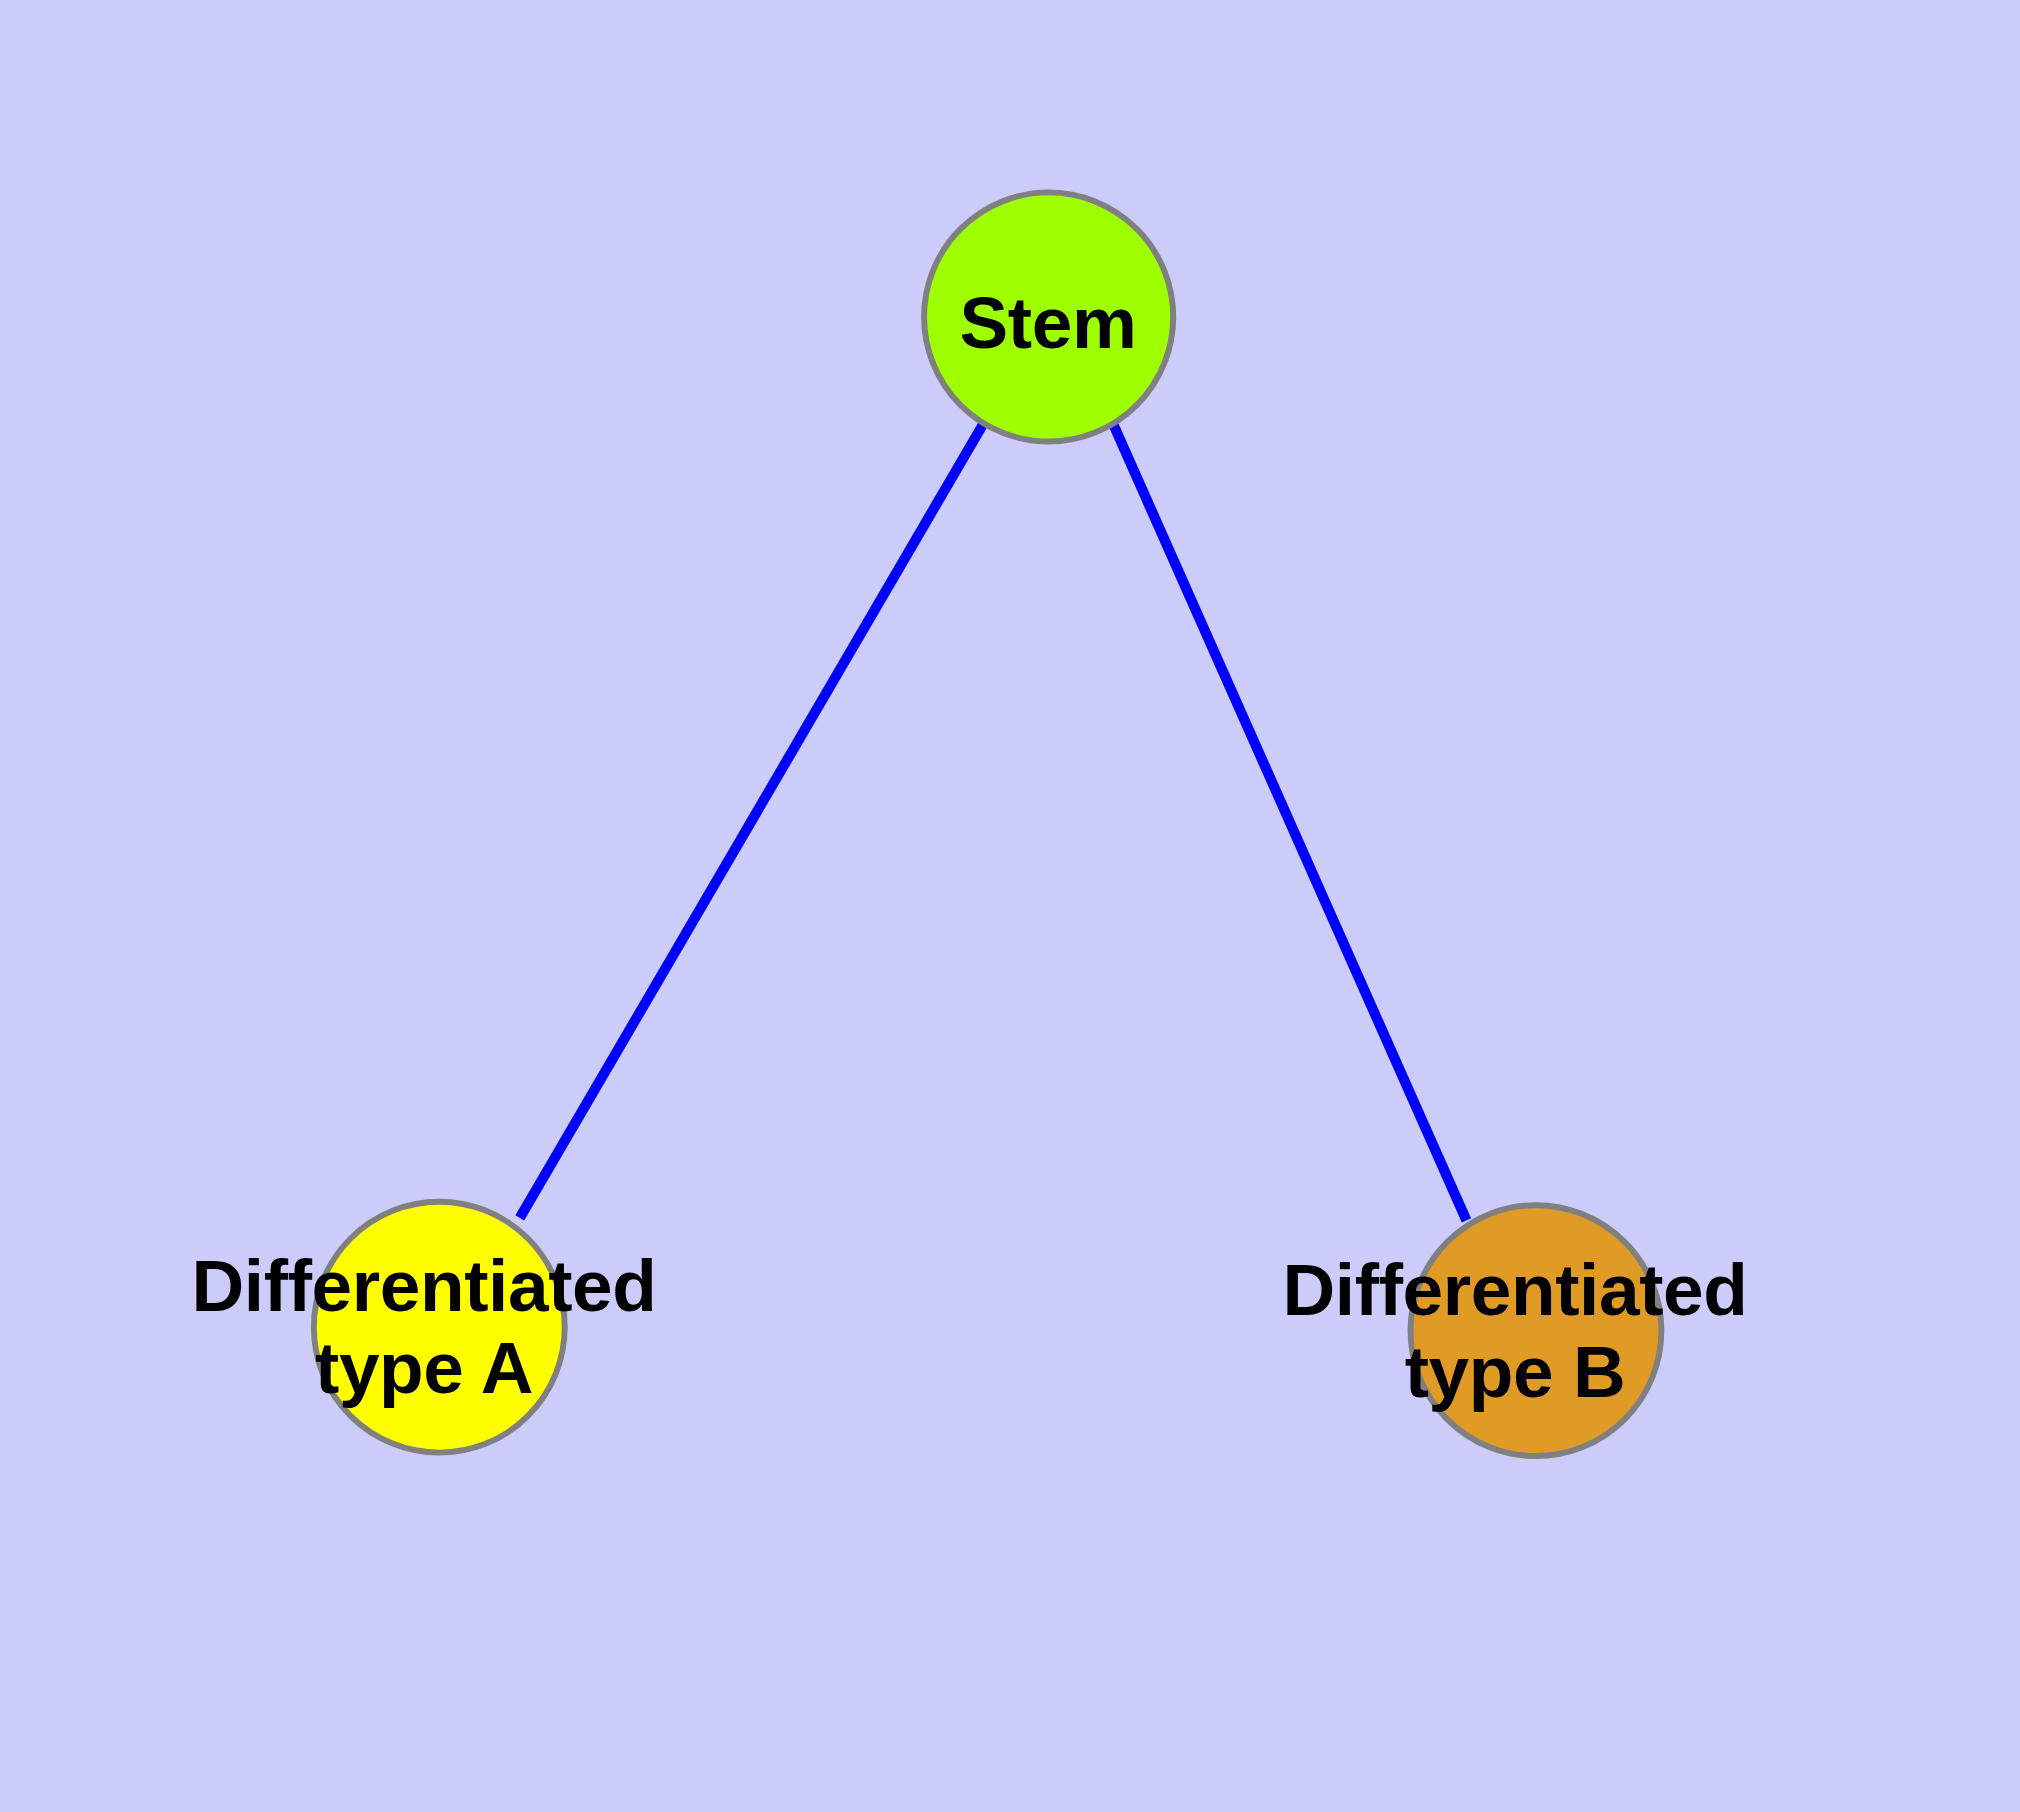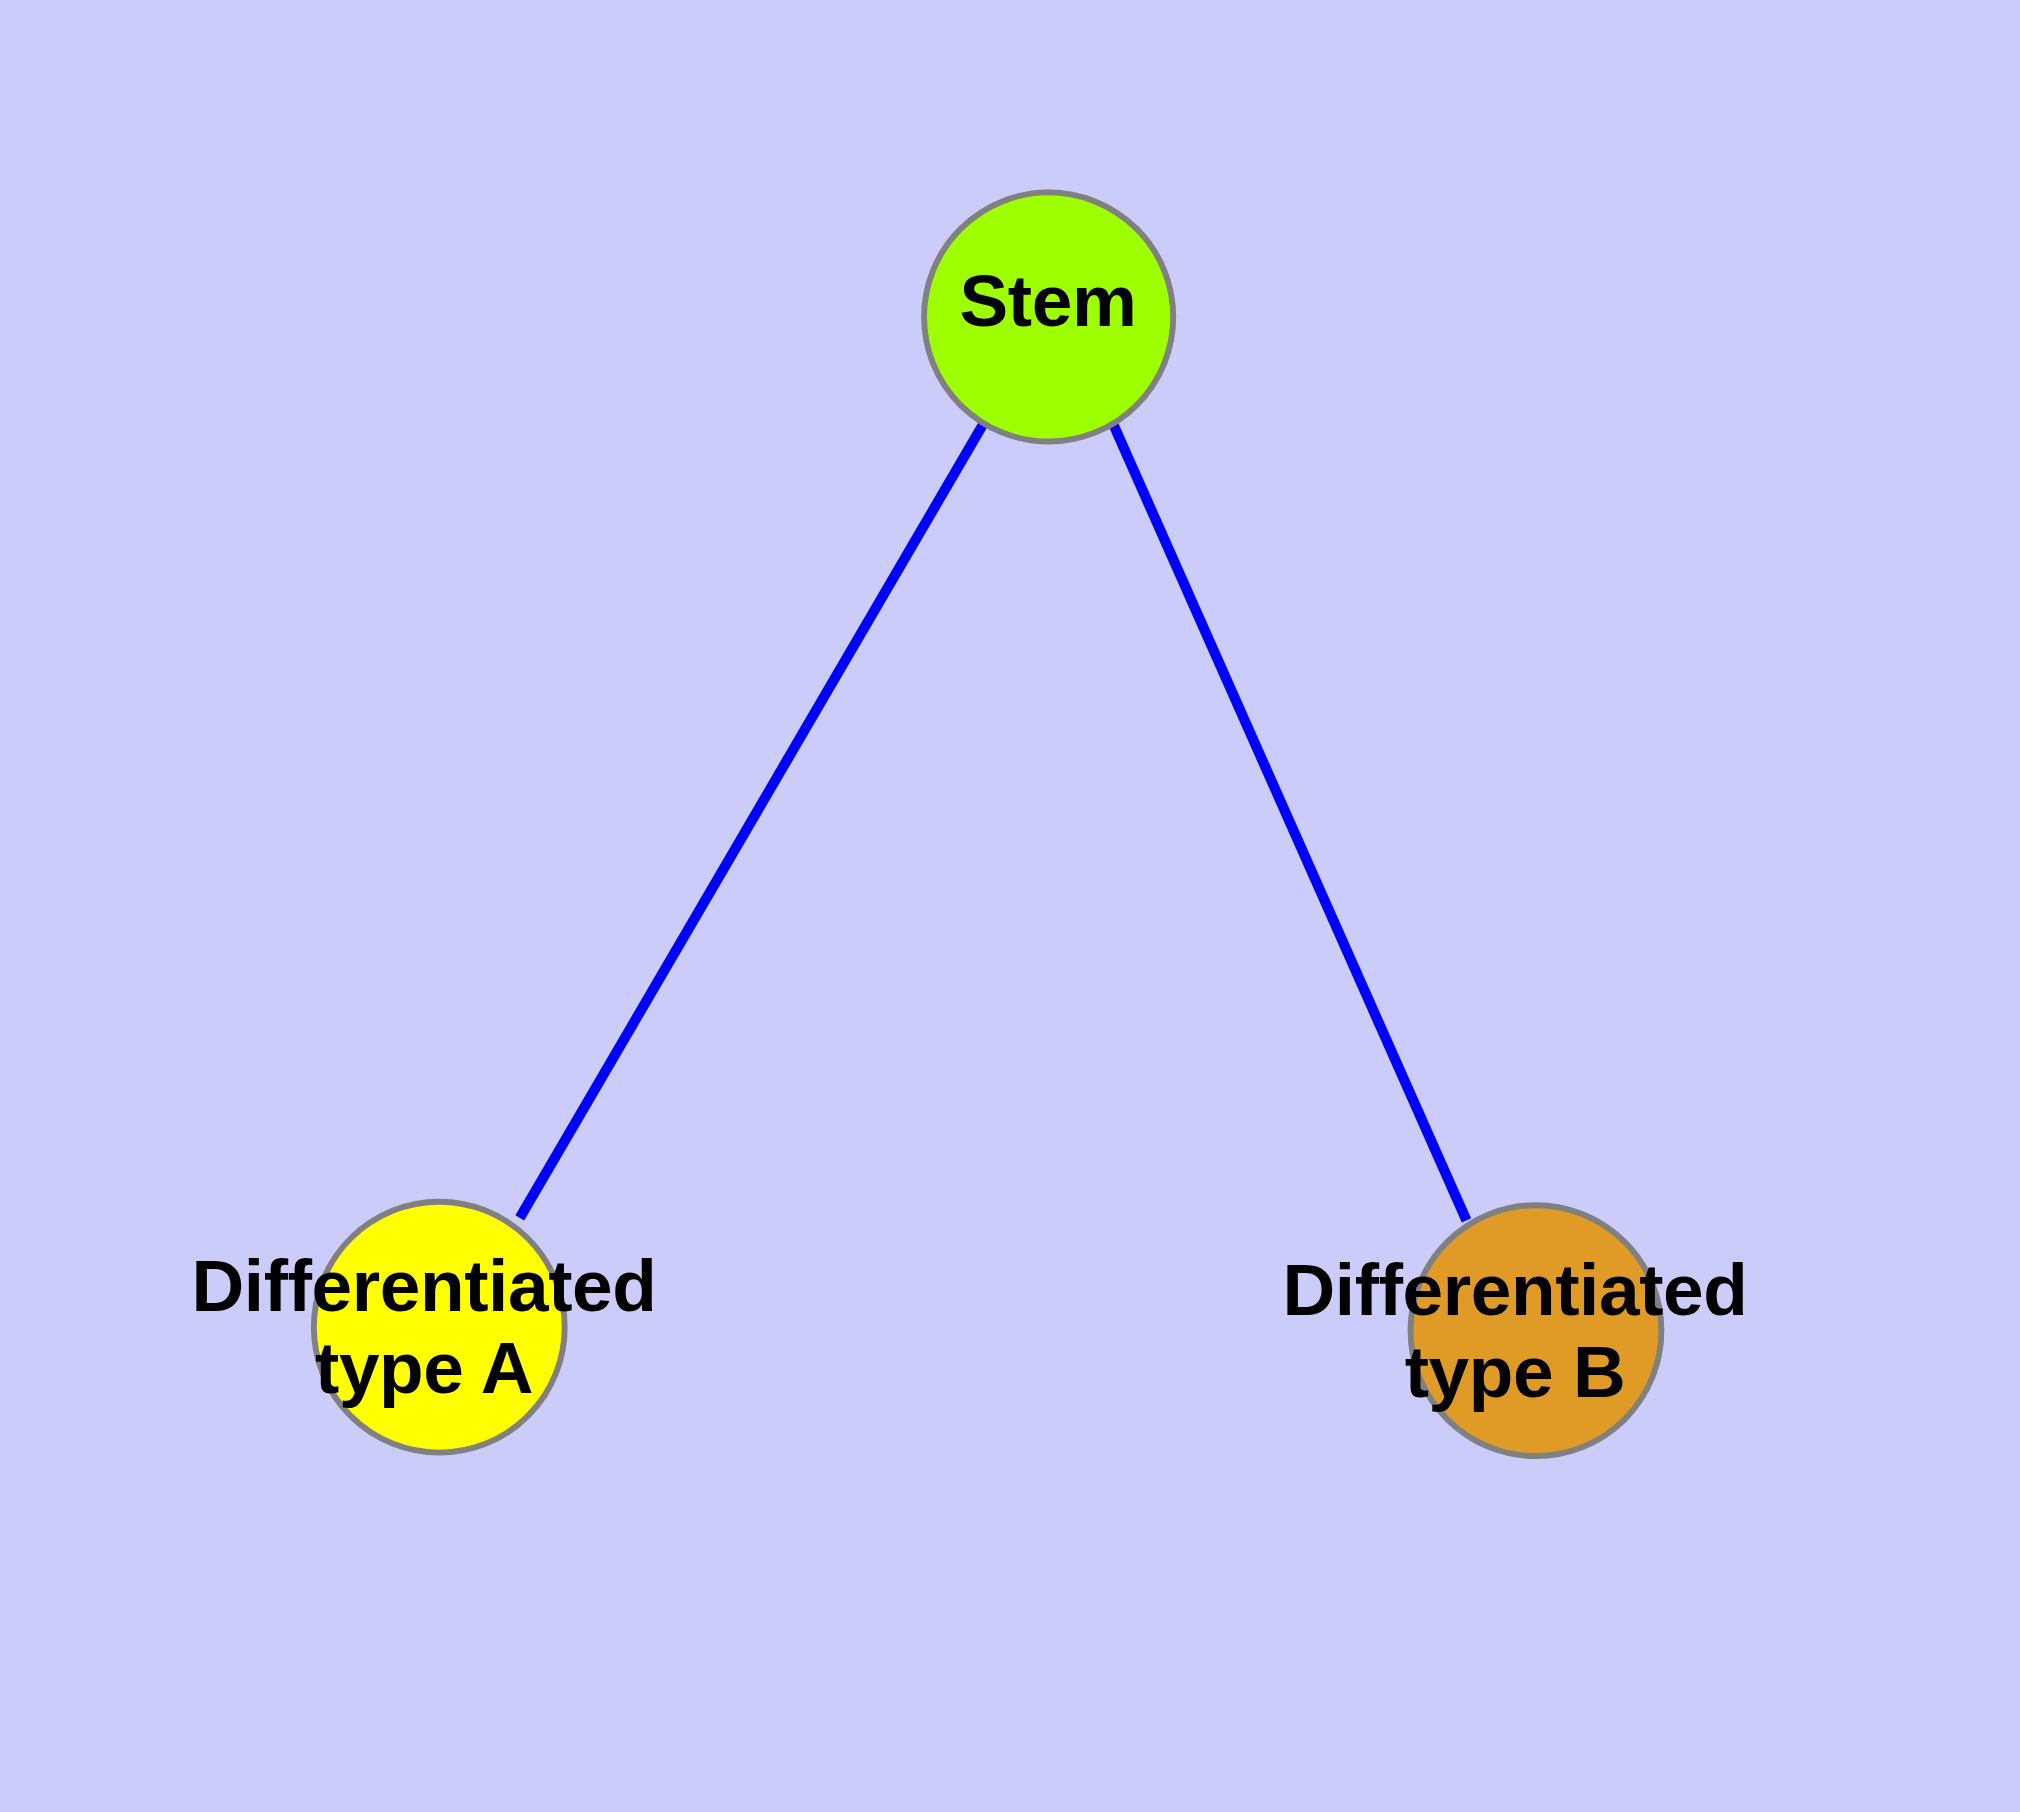--- a/index.html
+++ b/index.html
@@ -53,21 +53,21 @@
       <line x1="1313" y1="500" x2="1730" y2="1440" stroke="#0000ff" stroke-width="12" stroke-linecap="butt"></line>
     </g>
 
     <g>
       <circle cx="1237" cy="374" r="147" fill="#9eff00" stroke="#808080" stroke-width="7"></circle>
       <circle cx="518" cy="1566" r="148" fill="#ffff00" stroke="#808080" stroke-width="7"></circle>
       <circle cx="1812" cy="1570" r="148" fill="#e09a26" stroke="#808080" stroke-width="7"></circle>
     </g>
   </svg>
 
-  <div class="node-label big" style="left: 1048px; top: 301px; color: rgb(0, 0, 0); font-size: 73px;">Stem</div>
+  <div class="node-label big" style="left: 1048px; top: 323px; color: rgb(0, 0, 0); font-size: 73px;">Stem</div>
 
   <div class="node-label big" style="left: 424px; top: 1327px; color: rgb(0, 0, 0); font-size: 73px;">Differentiated
 type A</div>
 
   <div class="node-label big" style="left: 1515px; top: 1331px; color: rgb(0, 0, 0); font-size: 73px;">Differentiated
 type B</div>
 
 </div>
 
 

